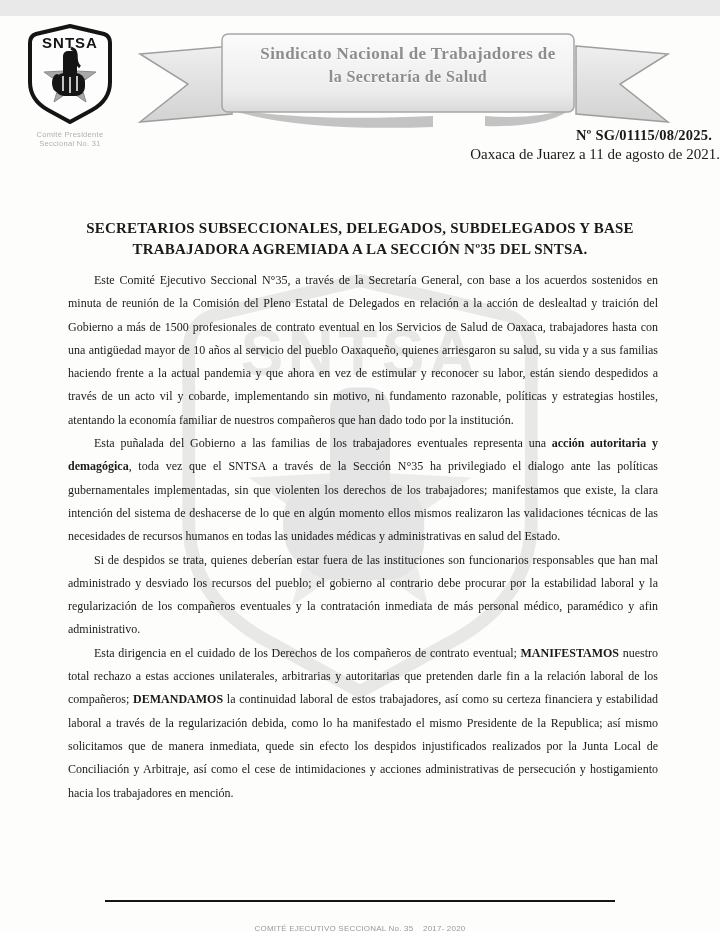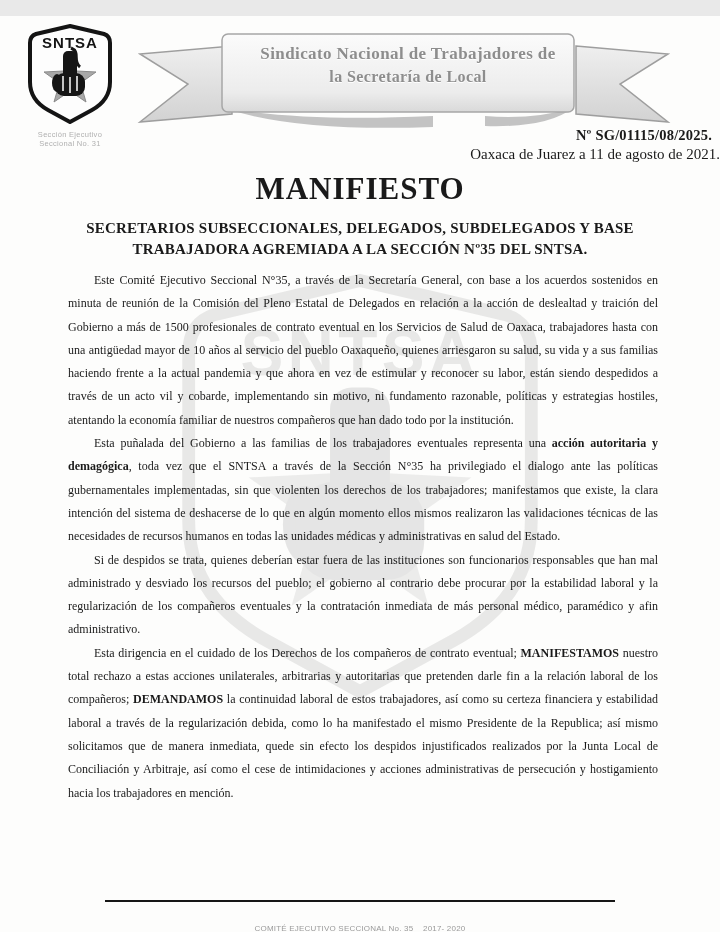--- a/index.html
+++ b/index.html
@@ -64,21 +64,21 @@
       <polygon points="46,29 52.5,47 72,48 56.5,59 62,78 46,67 30,78 35.5,59 20,48 39.5,47" fill="#a8a8a8" stroke="#8a8a8a" stroke-width="1"></polygon>
       <g>
         <path d="M47 24 c10 4 1 13 9 19" stroke="#151515" stroke-width="3" fill="none"></path>
         <rect x="39" y="27" width="14" height="27" rx="5" fill="#151515"></rect>
         <ellipse cx="33" cy="59" rx="5" ry="9" fill="#151515"></ellipse>
         <rect x="31" y="49" width="30" height="23" rx="9" fill="#151515"></rect>
         <path d="M39 52 v15 M46 53 v16 M53 52 v15" stroke="#fdfdfd" stroke-width="1.5"></path>
       </g>
     </svg>
     <div class="logo-caption">
-      <div>Sección Ejecutivo</div>
+      <div>Comité Presidente</div>
       <div>Seccional No. 31</div>
     </div>
   </div>
 
   <div class="ribbon-wrap">
     <svg width="542" height="104" viewBox="0 0 542 104">
       <defs>
         <linearGradient id="panelGrad" x1="0" y1="0" x2="0" y2="1">
           <stop offset="0" stop-color="#fbfbfb"></stop>
           <stop offset="0.75" stop-color="#ececec"></stop>
@@ -94,27 +94,26 @@
       <polygon points="443,22 535,30 487,60 535,98 443,90" fill="url(#tailGrad)" stroke="#9e9e9e" stroke-width="1.5"></polygon>
 
       <path d="M92 84 Q160 108 300 103 L300 92 Q170 98 92 84 Z" fill="#c3c3c3"></path>
       <path d="M440 84 Q414 104 352 102 L352 92 Q400 96 440 84 Z" fill="#c3c3c3"></path>
 
       <rect x="89" y="10" width="352" height="78" rx="6" fill="url(#panelGrad)" stroke="#a6a6a6" stroke-width="1.5"></rect>
     </svg>
   </div>
   <div class="ribbon-text">
     <div class="rl1">Sindicato Nacional de Trabajadores de</div>
-    <div class="rl2">la Secretaría de Local</div>
+    <div class="rl2">la Secretaría de Salud</div>
   </div>
 
   <div class="ref-number">Nº SG/01115/08/2025.</div>
   <div class="dateline">Oaxaca de Juarez a 11 de agosto de 2021.</div>
 
-  <div class="doc-title">MANIFIESTO</div>
   <div class="doc-subtitle">
     <div>SECRETARIOS SUBSECCIONALES, DELEGADOS, SUBDELEGADOS Y BASE</div>
     <div>TRABAJADORA AGREMIADA A LA SECCIÓN Nº35 DEL SNTSA.</div>
   </div>
 
   <div class="watermark">
     <svg width="394" height="470" viewBox="0 0 92 100" preserveAspectRatio="xMidYMid meet">
       <path d="M46 2 L80 10 Q86 12 86 19 L86 58 Q86 76 68 86 L46 98 L24 86 Q6 76 6 58 L6 19 Q6 12 12 10 Z" fill="none" stroke="#555" stroke-width="3"></path>
       <text x="46" y="24" text-anchor="middle" font-family="Liberation Sans, sans-serif" font-size="15" font-weight="bold" fill="#555" letter-spacing="1">SNTSA</text>
       <polygon points="46,29 52.5,47 72,48 56.5,59 62,78 46,67 30,78 35.5,59 20,48 39.5,47" fill="#777"></polygon>

